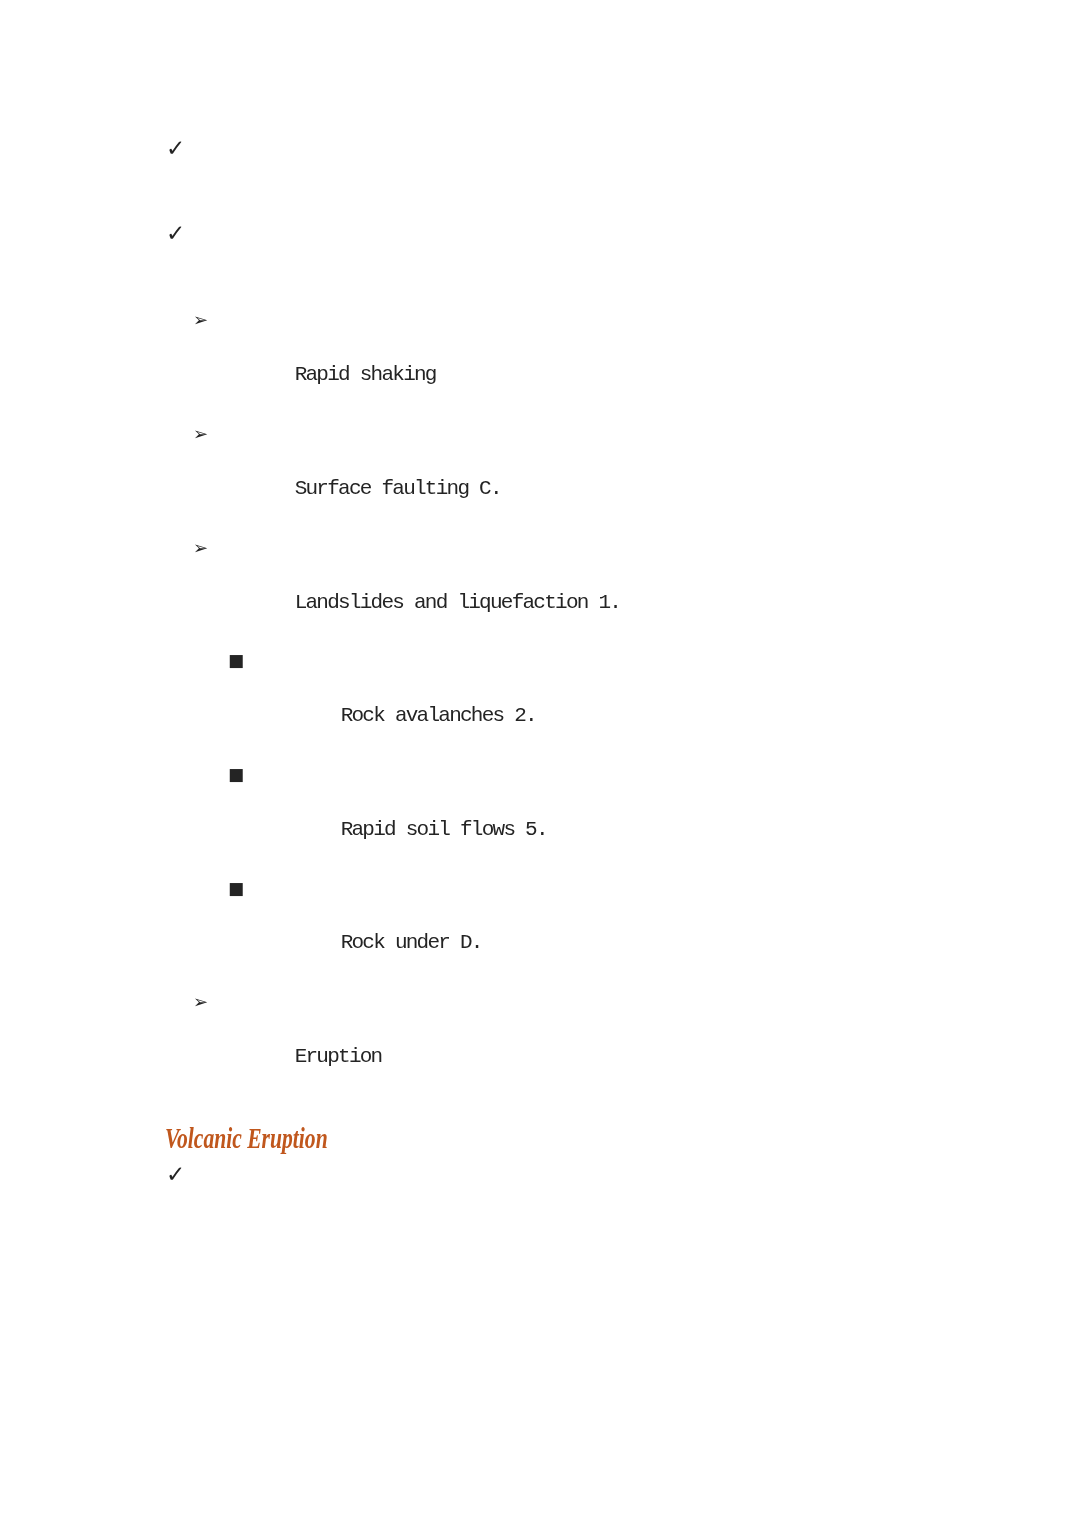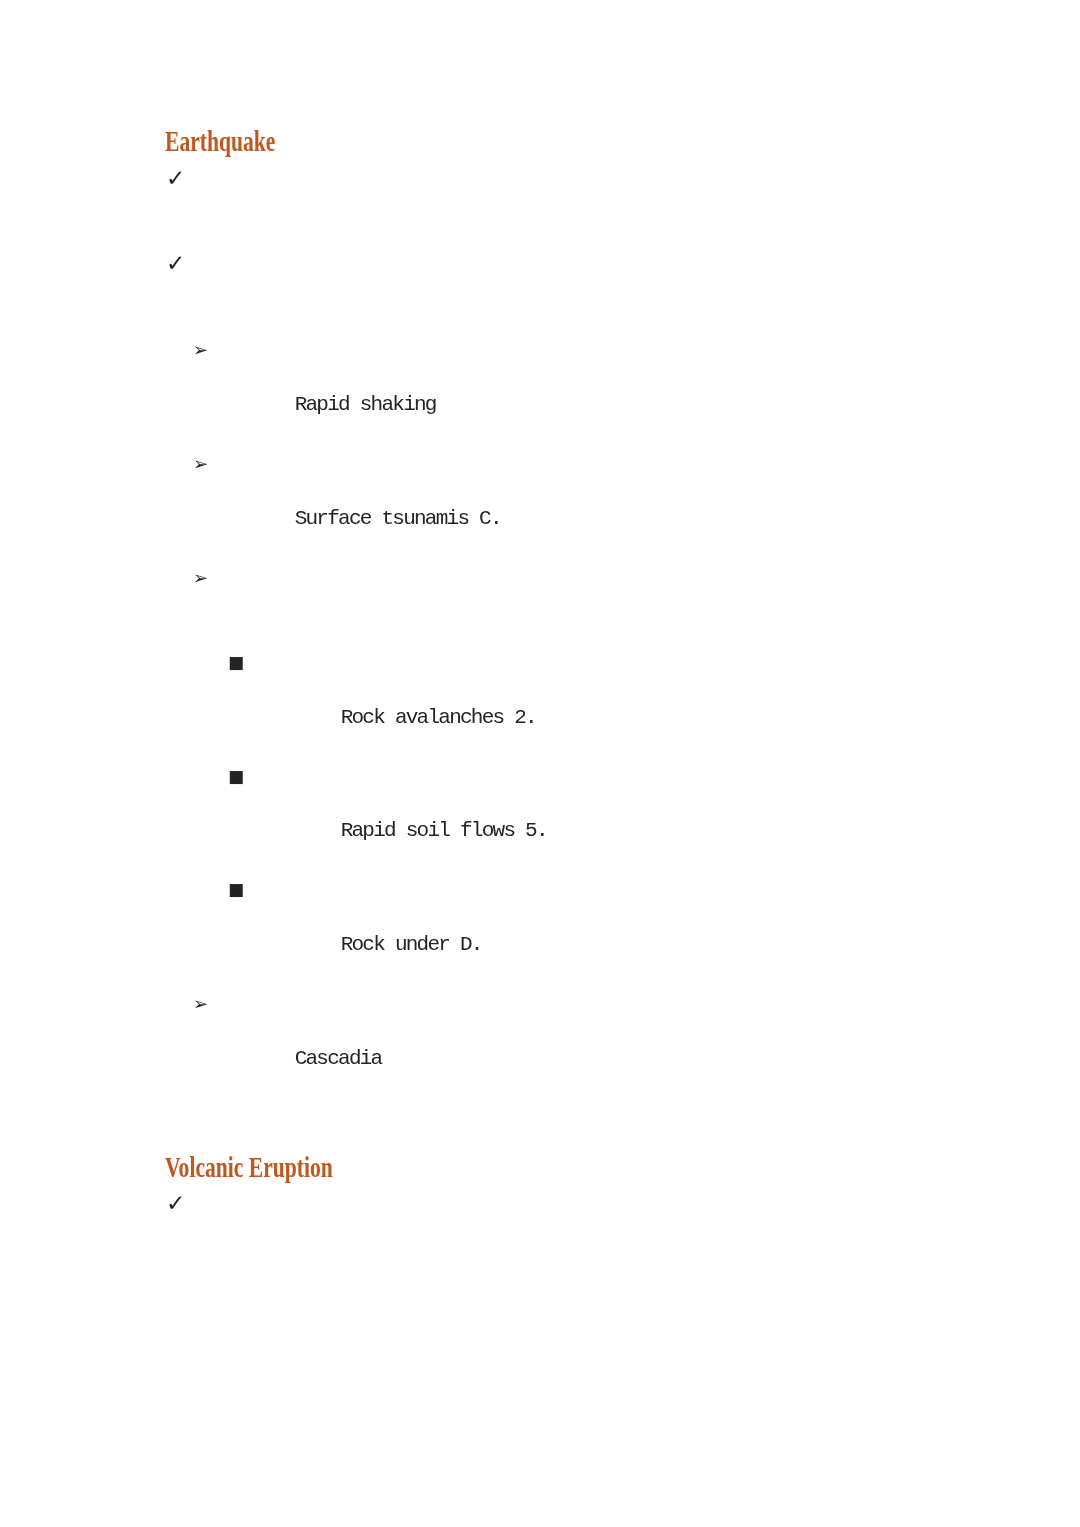--- a/index.html
+++ b/index.html
@@ -63,51 +63,51 @@
   
   .arrow-list li { padding-left: 54px; }
   .arrow-list .marker { left: 28px; top: 7px; font-size: 18px; }
   
   .square-list li { padding-left: 100px; }
   .square-list .marker { left: 63px; top: 7px; font-size: 17px; }
   
   #eq-points { margin-top: 6px; }
   #eq-hazards-title { margin-top: -7px; }
   #eq-hazards { margin-top: 2px; }
-  #vo-title { margin-top: 51px; }
+  #vo-title { margin-top: 23px; font-style: italic; }
   #vo-points { margin-top: 5px; }
 </style>
 </head>
 <body>
 
 <div class="page">
 
-  <h1 class="heading"><span class="squeeze">Earthquake</span></h1>
 
   <ul class="blist check-list" id="eq-points">
     <li>
       <span class="marker">✓</span>
     </li>
     <li>
       <span class="marker">✓</span>
     </li>
   </ul>
 
 
   <ul class="blist arrow-list" id="eq-hazards">
     <li>
       <span class="marker">➢</span>
       <span class="txt">Rapid shaking</span>
     </li>
     <li>
       <span class="marker">➢</span>
-      <span class="txt">Surface tsunamis C.</span>
+      <span class="txt">Surface faulting C.</span>
     </li>
     <li>
       <span class="marker">➢</span>
+      <span class="txt">Landslides and liquefaction 1.</span>
     </li>
   </ul>
 
   <ul class="blist square-list" id="eq-subhazards">
     <li>
       <span class="marker">■</span>
       <span class="txt">Rock avalanches 2.</span>
     </li>
     <li>
       <span class="marker">■</span>
@@ -115,21 +115,21 @@
     </li>
     <li>
       <span class="marker">■</span>
       <span class="txt">Rock under D.</span>
     </li>
   </ul>
 
   <ul class="blist arrow-list" id="eq-hazards-tail">
     <li>
       <span class="marker">➢</span>
-      <span class="txt">Cascadia</span>
+      <span class="txt">Eruption</span>
     </li>
   </ul>
 
   <h2 class="heading" id="vo-title"><span class="squeeze">Volcanic Eruption</span></h2>
 
   <ul class="blist check-list" id="vo-points">
     <li>
       <span class="marker">✓</span>
       
     </li>

